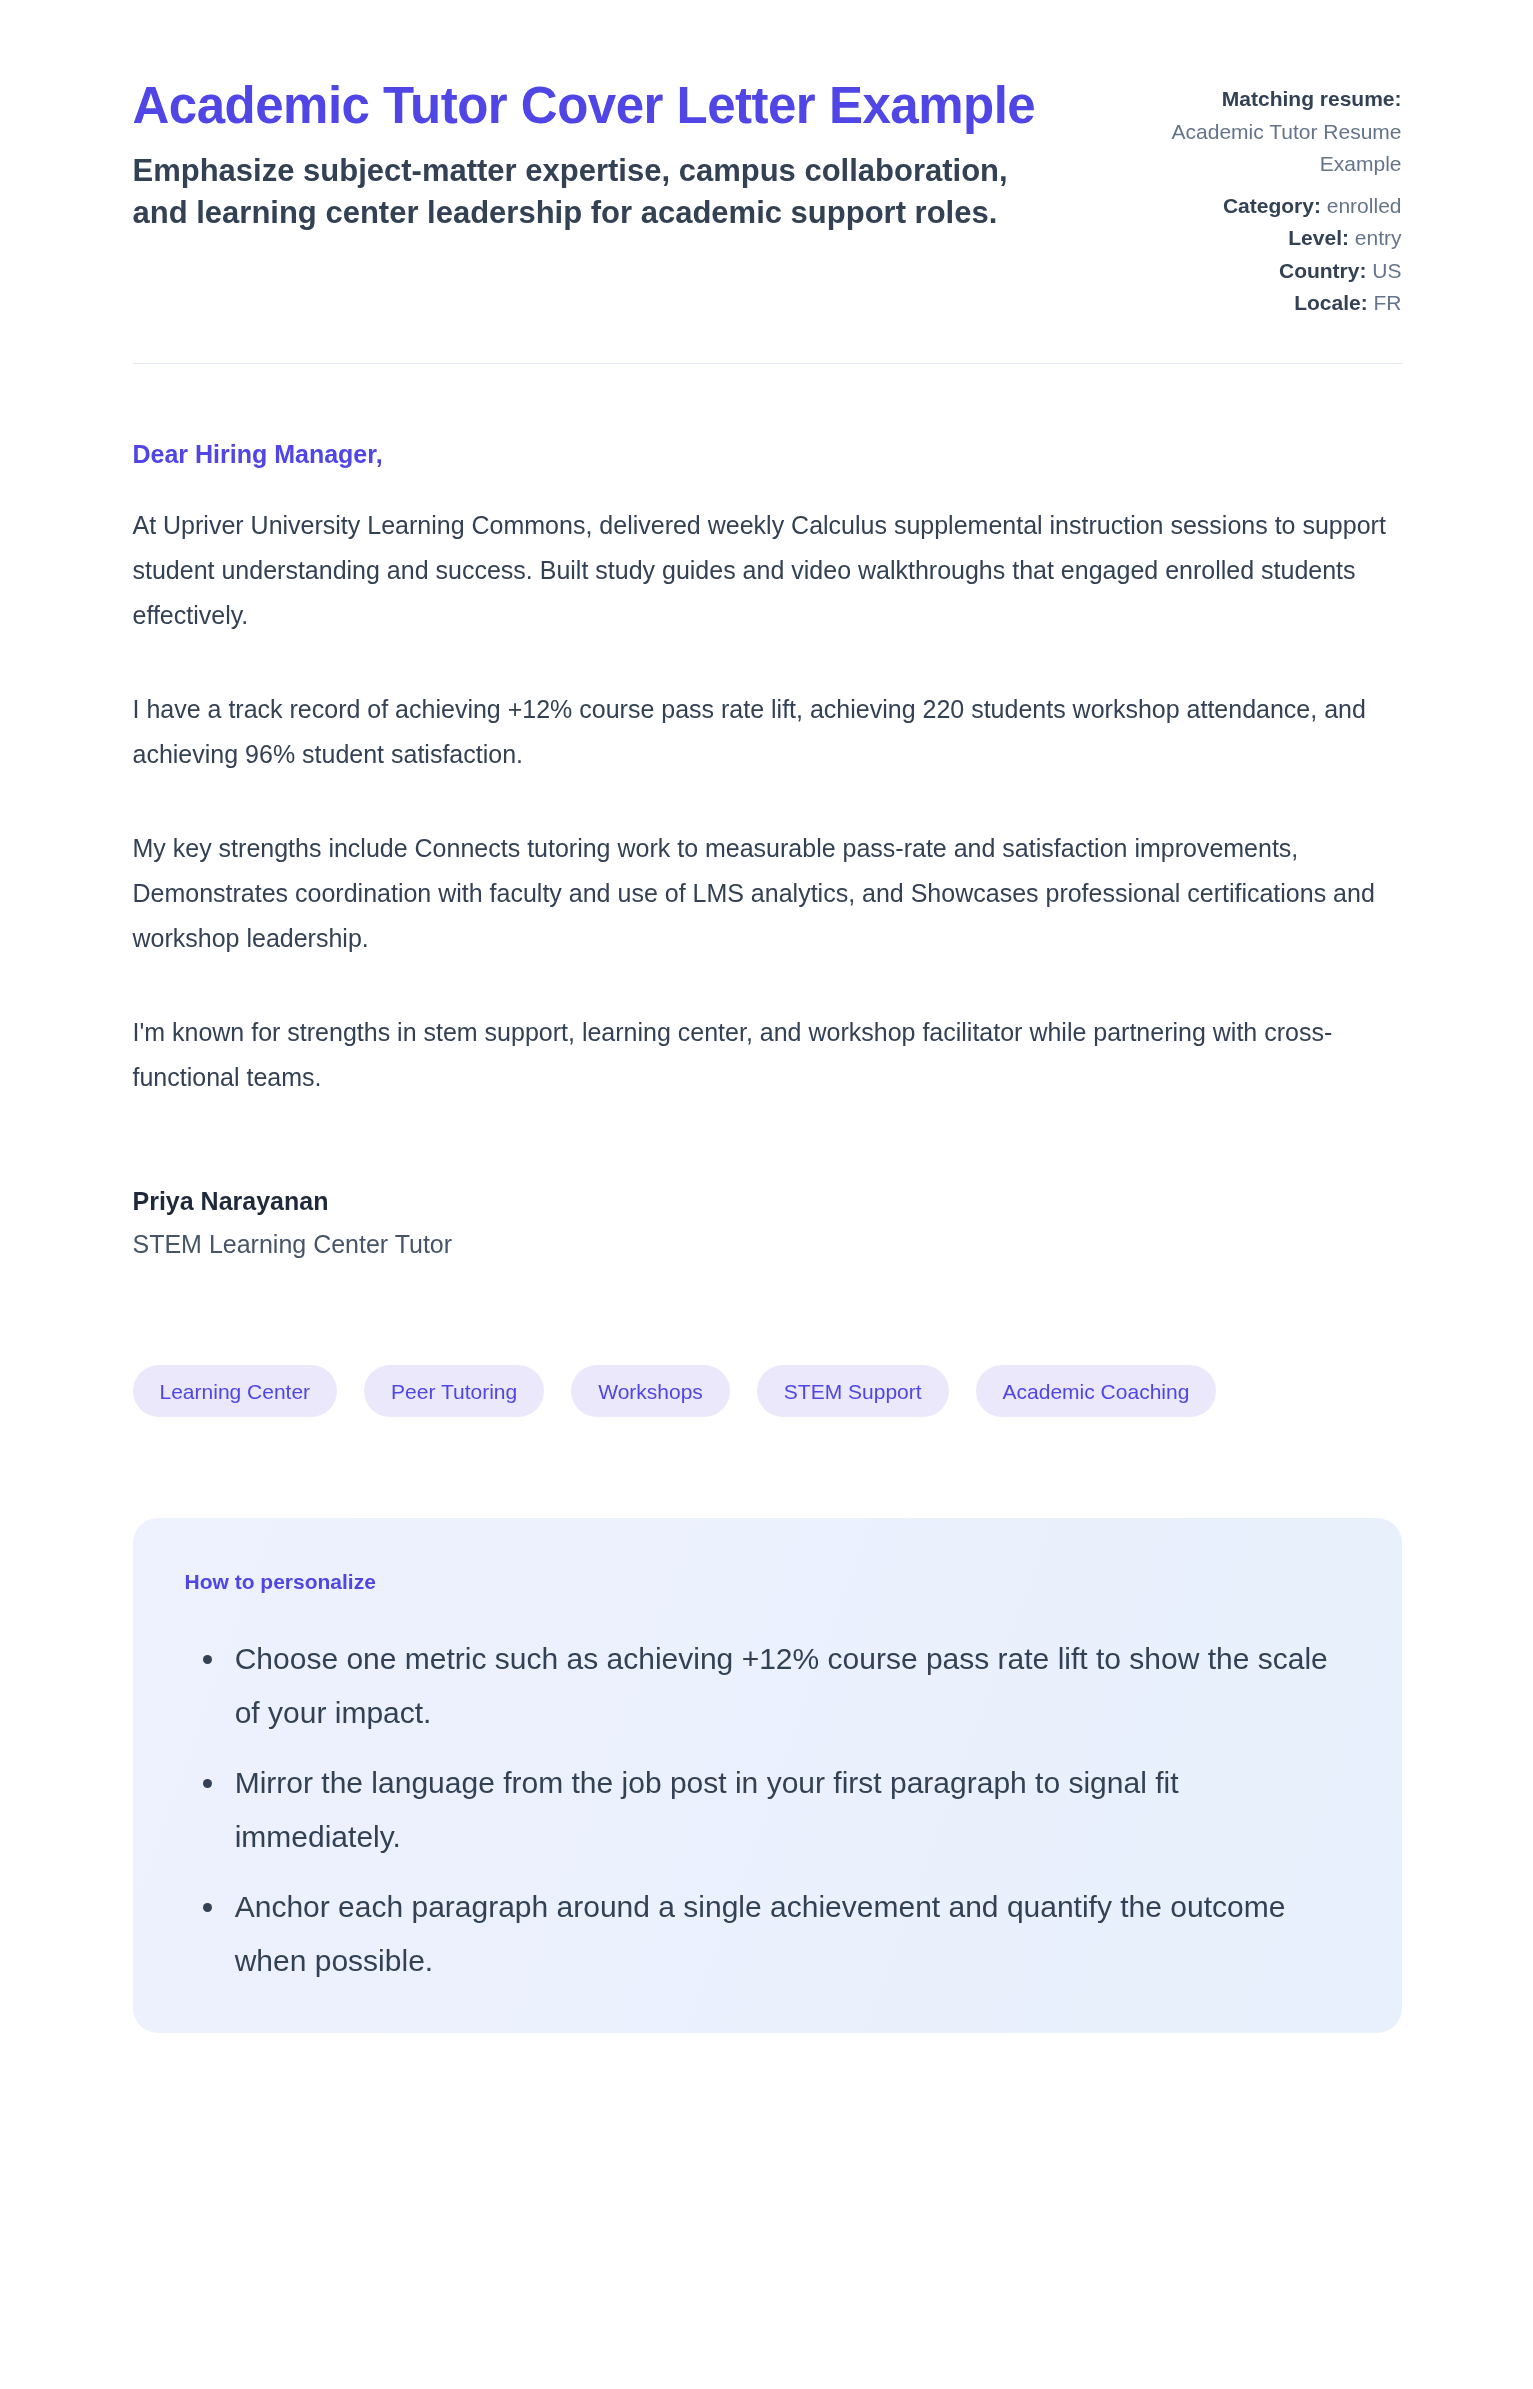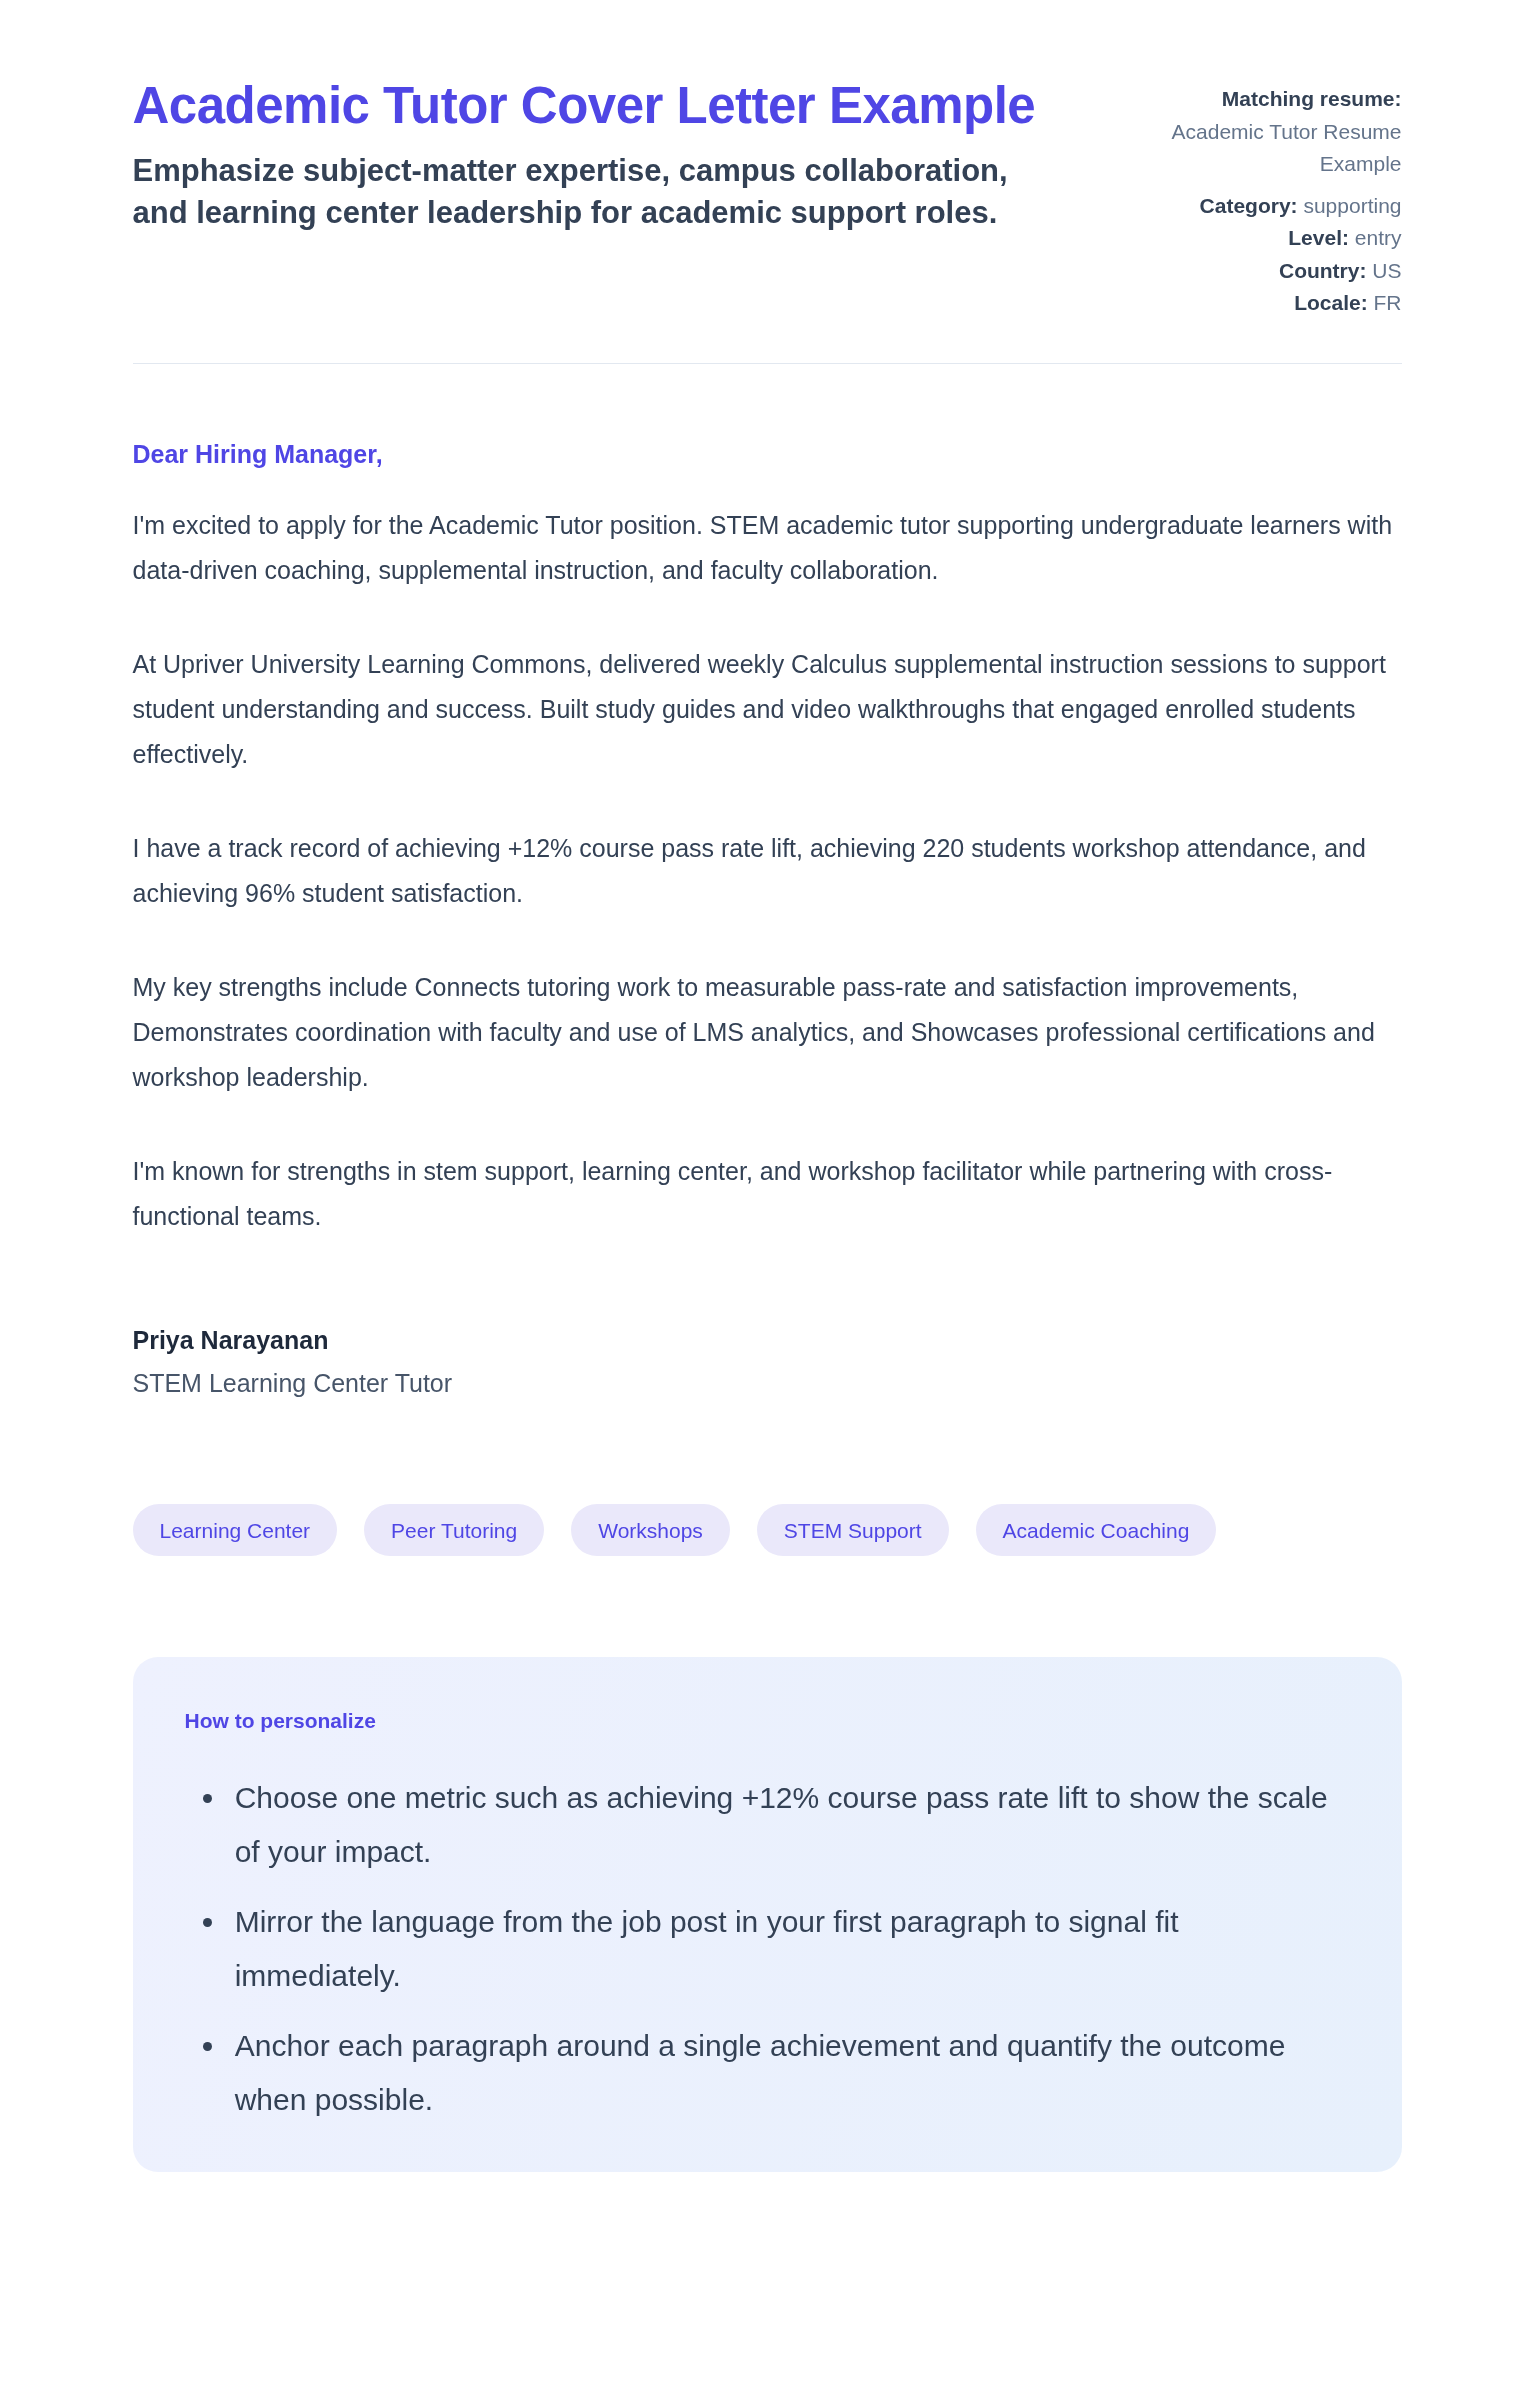--- a/index.html
+++ b/index.html
@@ -115,41 +115,40 @@
       <h1 class="title">Academic Tutor Cover Letter Example</h1>
       <p class="subtitle">Emphasize subject-matter expertise, campus collaboration, and learning center leadership for academic support roles.</p>
     </div>
     <aside class="meta">
       <div class="meta-resume">
         <span class="meta-label">Matching resume:</span>
         <span class="meta-value">Academic Tutor Resume Example</span>
       </div>
       <div class="meta-row">
         <span class="meta-label">Category:</span>
-        <span class="meta-value">supporting</span>
+        <span class="meta-value">enrolled</span>
       </div>
       <div class="meta-row">
         <span class="meta-label">Level:</span>
         <span class="meta-value">entry</span>
       </div>
       <div class="meta-row">
         <span class="meta-label">Country:</span>
         <span class="meta-value">US</span>
       </div>
       <div class="meta-row">
         <span class="meta-label">Locale:</span>
         <span class="meta-value">FR</span>
       </div>
     </aside>
   </header>
 
   <main class="letter">
     <p class="salutation">Dear Hiring Manager,</p>
 
-    <p class="para">I'm excited to apply for the Academic Tutor position. STEM academic tutor supporting undergraduate learners with data-driven coaching, supplemental instruction, and faculty collaboration.</p>
     <p class="para">At Upriver University Learning Commons, delivered weekly Calculus supplemental instruction sessions to support student understanding and success. Built study guides and video walkthroughs that engaged enrolled students effectively.</p>
     <p class="para">I have a track record of achieving +12% course pass rate lift, achieving 220 students workshop attendance, and achieving 96% student satisfaction.</p>
     <p class="para">My key strengths include Connects tutoring work to measurable pass-rate and satisfaction improvements, Demonstrates coordination with faculty and use of LMS analytics, and Showcases professional certifications and workshop leadership.</p>
     <p class="para">I'm known for strengths in stem support, learning center, and workshop facilitator while partnering with cross-functional teams.</p>
 
     <div class="signature">
       <p class="sig-name">Priya Narayanan</p>
       <p class="sig-title">STEM Learning Center Tutor</p>
     </div>
 

